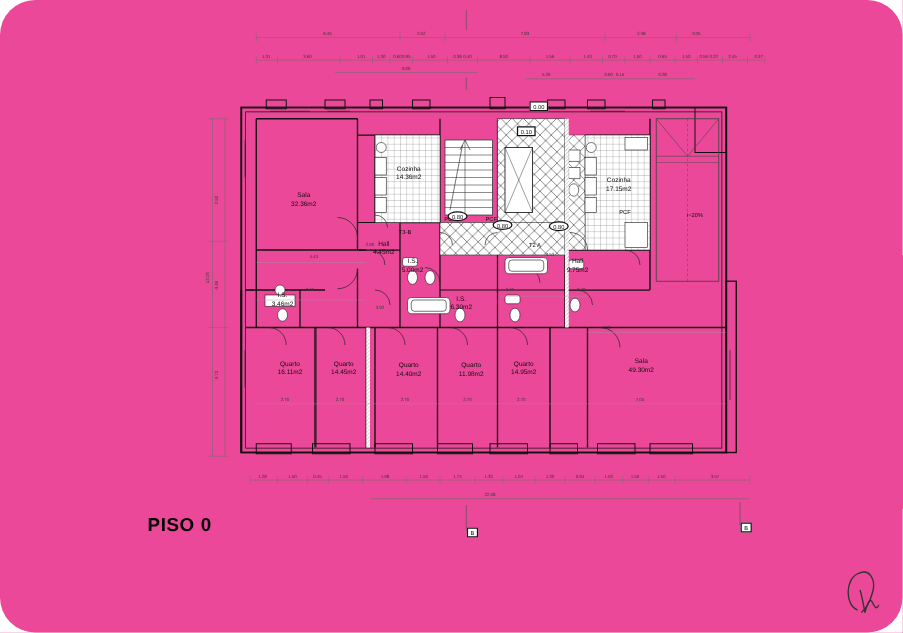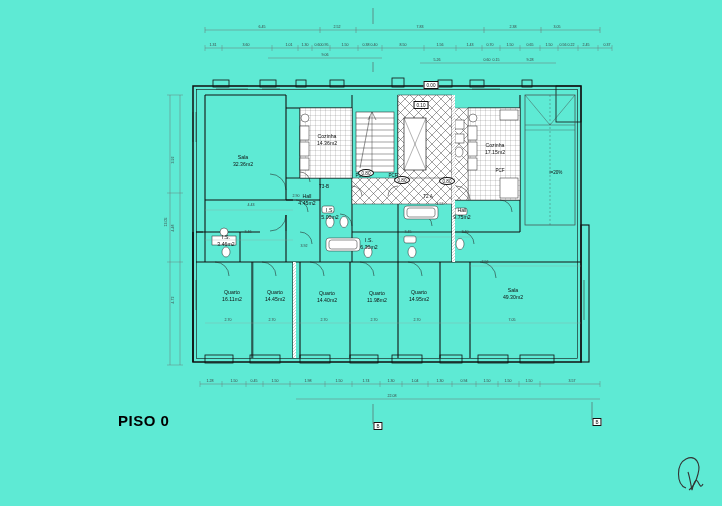--- a/index.html
+++ b/index.html
@@ -11,21 +11,22 @@
     width: 722px;
     height: 506px;
     position: relative;
     overflow: hidden;
     font-family: "Liberation Sans", sans-serif;
     color: #111;
   }
   #sheet {
     position: absolute;
     inset: 0;
-    background: #5eead4;
+    background: #ec4899;
+    border-radius: 28px;
   }
   svg#plan {
     position: absolute;
     left: 0;
     top: 0;
     width: 722px;
     height: 506px;
   }
   .piso-label {
     position: absolute;

